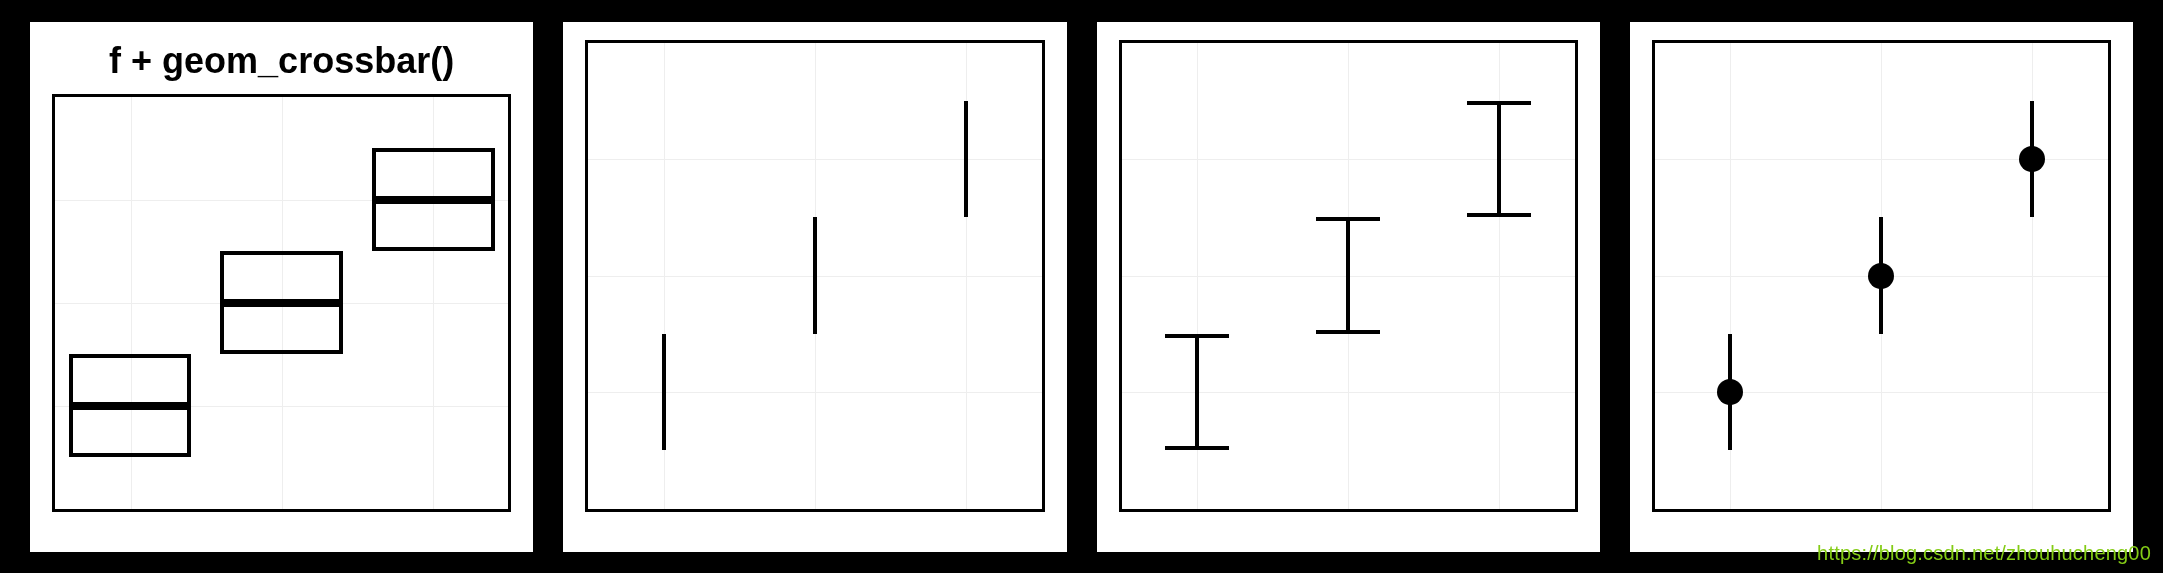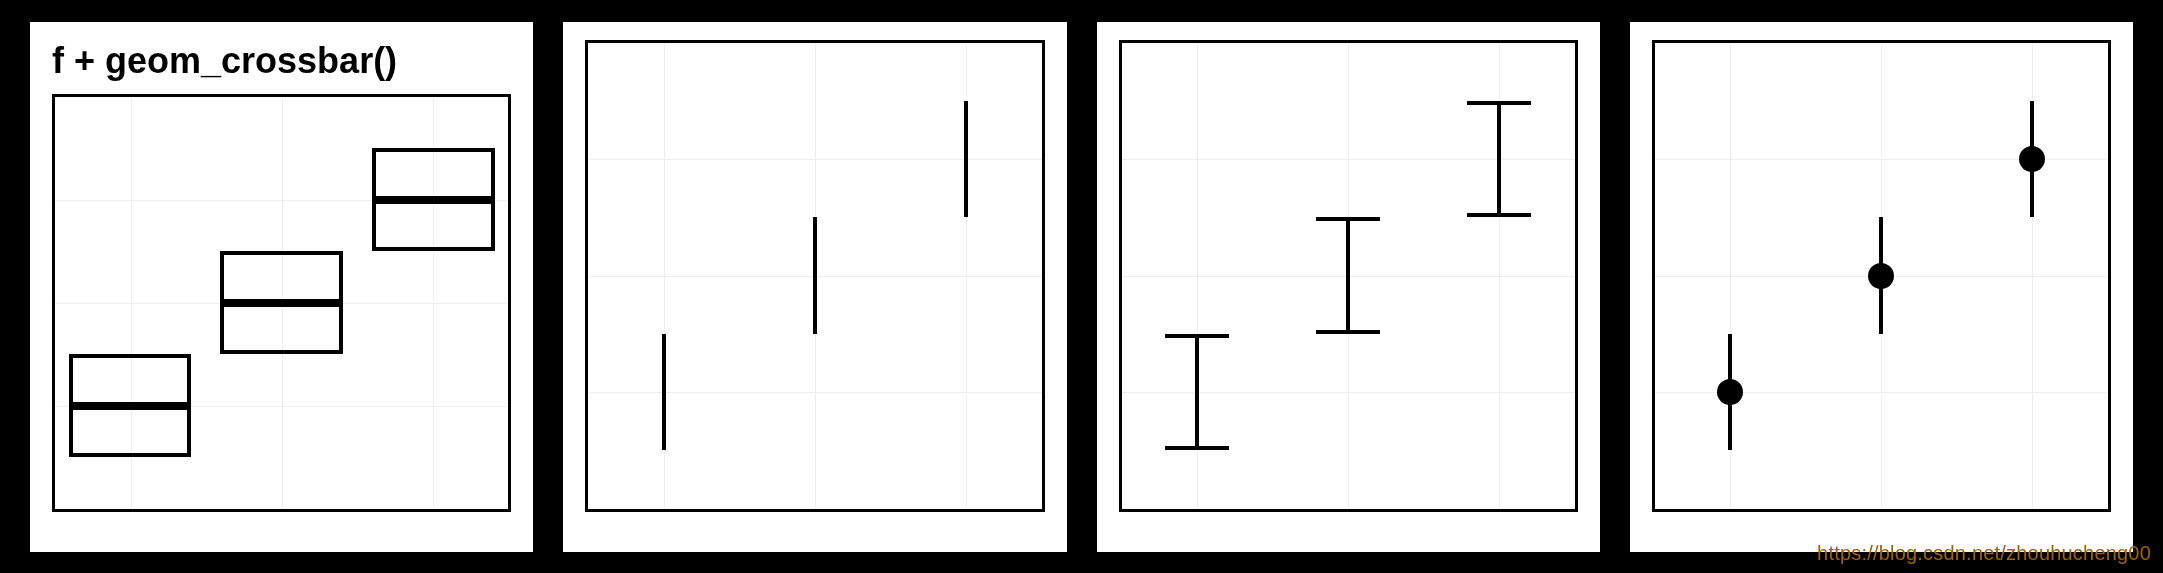--- a/index.html
+++ b/index.html
@@ -14,20 +14,21 @@
       font-family: "Helvetica Neue", Arial, sans-serif;
       position: relative;
     }
     .panel {
       background: #fff;
       width: 505px;
       height: 530px;
       padding: 18px 22px 40px 22px;
       display: flex;
       flex-direction: column;
+      text-align: center;
     }
     .panel-title {
       font-size: 36px;
       font-weight: 700;
       color: #000;
       margin-bottom: 12px;
       white-space: nowrap;
     }
     .plot-frame {
       border: 3px solid #000;
@@ -57,21 +58,21 @@
 
     
     .pointrange { position:absolute; }
     .pointrange .stem { position:absolute; width:4px; background:#000; left:50%; transform:translateX(-50%); top:0; bottom:0; }
     .pointrange .pt { position:absolute; width:26px; height:26px; border-radius:50%; background:#000; left:50%; transform:translate(-50%,-50%); }
 
     .watermark {
       position:absolute;
       right:12px;
       bottom:8px;
-      color:#a16207;
+      color:#84cc16;
       font-size:20px;
       font-family: Arial, sans-serif;
       letter-spacing:0.2px;
     }
   </style>
 </head>
 <body>
 
 <div class="panel">
   <div class="panel-title">f + geom_crossbar()</div>

